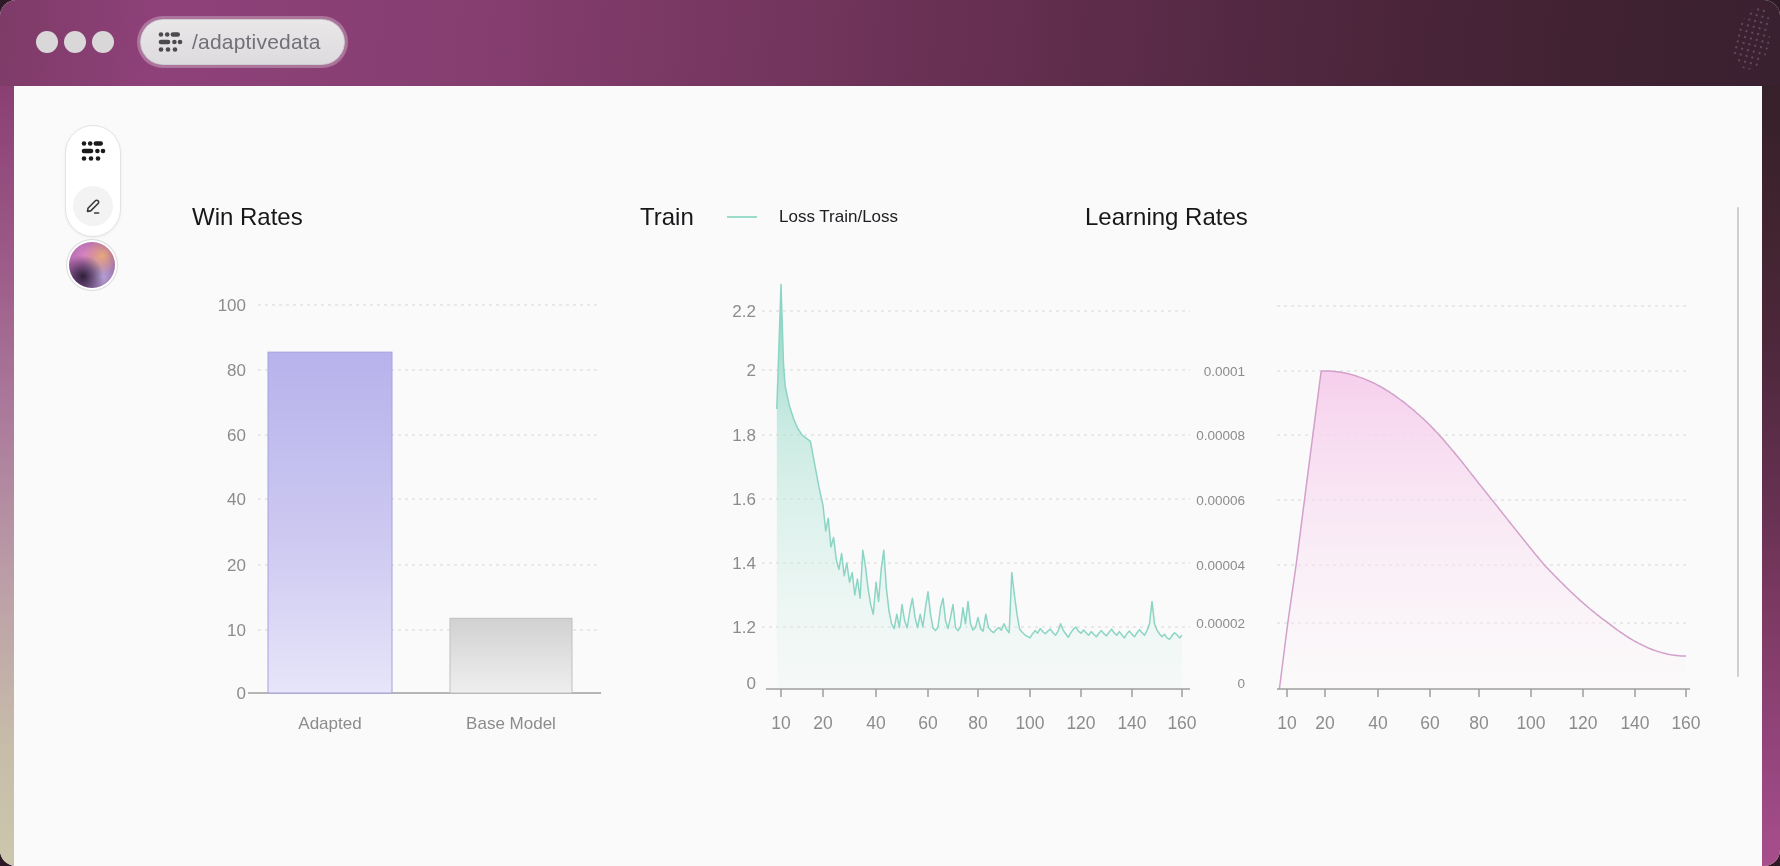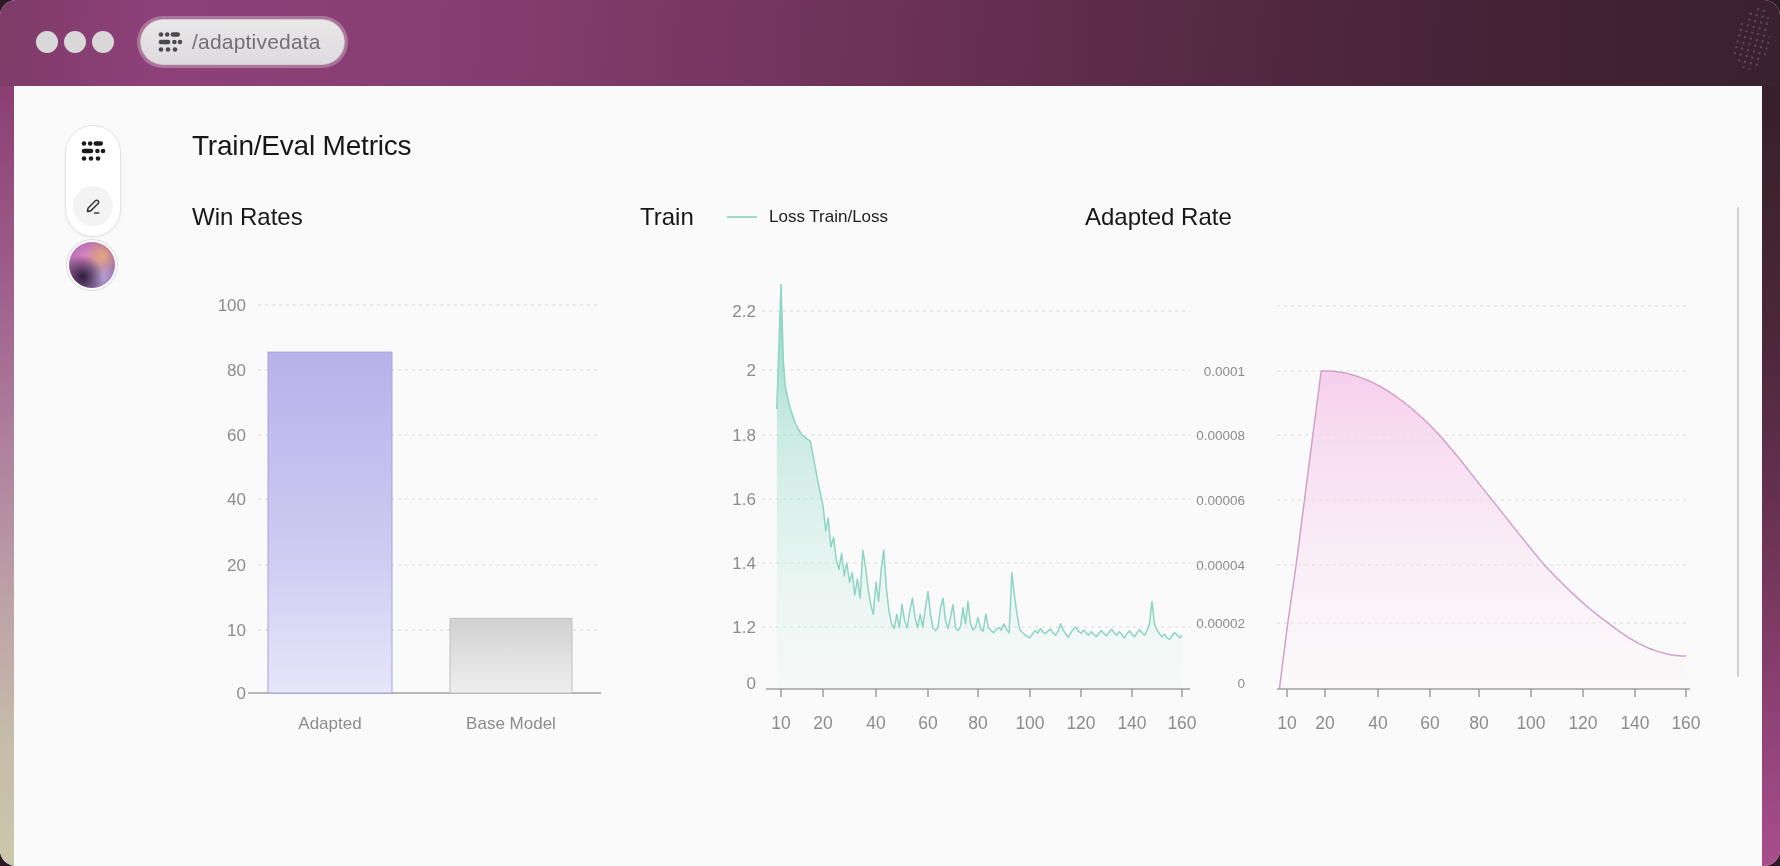--- a/index.html
+++ b/index.html
@@ -46,21 +46,21 @@
     background:
       radial-gradient(circle at 30% 75%,#2e1f3a 0%,rgba(46,31,58,0) 45%),
       radial-gradient(circle at 72% 30%,#e8a87c 0%,rgba(232,168,124,0) 40%),
       radial-gradient(circle at 70% 75%,#b7a5d6 0%,rgba(183,165,214,0) 50%),
       radial-gradient(circle at 35% 30%,#d985c4 0%,#a05fa8 55%,#6c4584 100%);}
 
   
   .page-title{position:absolute;left:178px;top:44px;font-size:28px;font-weight:500;color:#17171a;letter-spacing:-.2px;}
   .chart-title{position:absolute;top:117px;font-size:24px;font-weight:500;color:#17171a;}
   .ct-win{left:178px}.ct-loss{left:626px}.ct-lr{left:1071px}
-  .legend{position:absolute;left:713px;top:121px;display:flex;align-items:center;gap:12px;}
+  .legend{position:absolute;left:713px;top:121px;display:flex;align-items:center;gap:22px;}
   .legend .swatch{display:inline-block;width:30px;height:2px;background:#9cdcca;}
   .legend .lab{font-size:17px;color:#202024;}
   .chart-svg{position:absolute;top:140px;}
   #chart-win{left:160px}
   #chart-loss{left:612px}
   #chart-lr{left:1052px}
   .scrollbar{position:absolute;left:1723px;top:121px;width:2px;height:470px;background:#cfcfcf;border-radius:1px;cursor:pointer;}
 </style>
 </head>
 <body>
@@ -118,28 +118,27 @@
         <span>
           <svg width="22" height="22" viewBox="0 0 22 22" fill="none" stroke="#3a3a3c" stroke-width="1.6" stroke-linecap="round" stroke-linejoin="round">
             <path d="M6 14.2 L13.4 6.8 a1.9 1.9 0 0 1 2.7 2.7 L8.7 16.9 L5.5 17.4 Z"></path>
             <line x1="12.6" y1="19" x2="16.6" y2="19"></line>
           </svg>
         </span>
       </button>
     </div>
     <button class="avatar"></button>
 
-    <div class="page-title">Train/Eval Metrics</div>
     <div class="chart-title ct-win">Win Rates</div>
     <div class="chart-title ct-loss">Train</div>
     <div class="legend">
       <span class="swatch"></span>
       <span class="lab">Loss Train/Loss</span>
     </div>
-    <div class="chart-title ct-lr">Adapted Rate</div>
+    <div class="chart-title ct-lr">Learning Rates</div>
 
     <svg id="chart-win" class="chart-svg" width="480" height="520">
         <defs>
           <linearGradient id="gPurple" x1="0" y1="0" x2="0" y2="1">
             <stop offset="0%" stop-color="#b7b2eb"></stop>
             <stop offset="55%" stop-color="#cdc9f1"></stop>
             <stop offset="100%" stop-color="#e7e5f9"></stop>
           </linearGradient>
         </defs>
         <defs>

